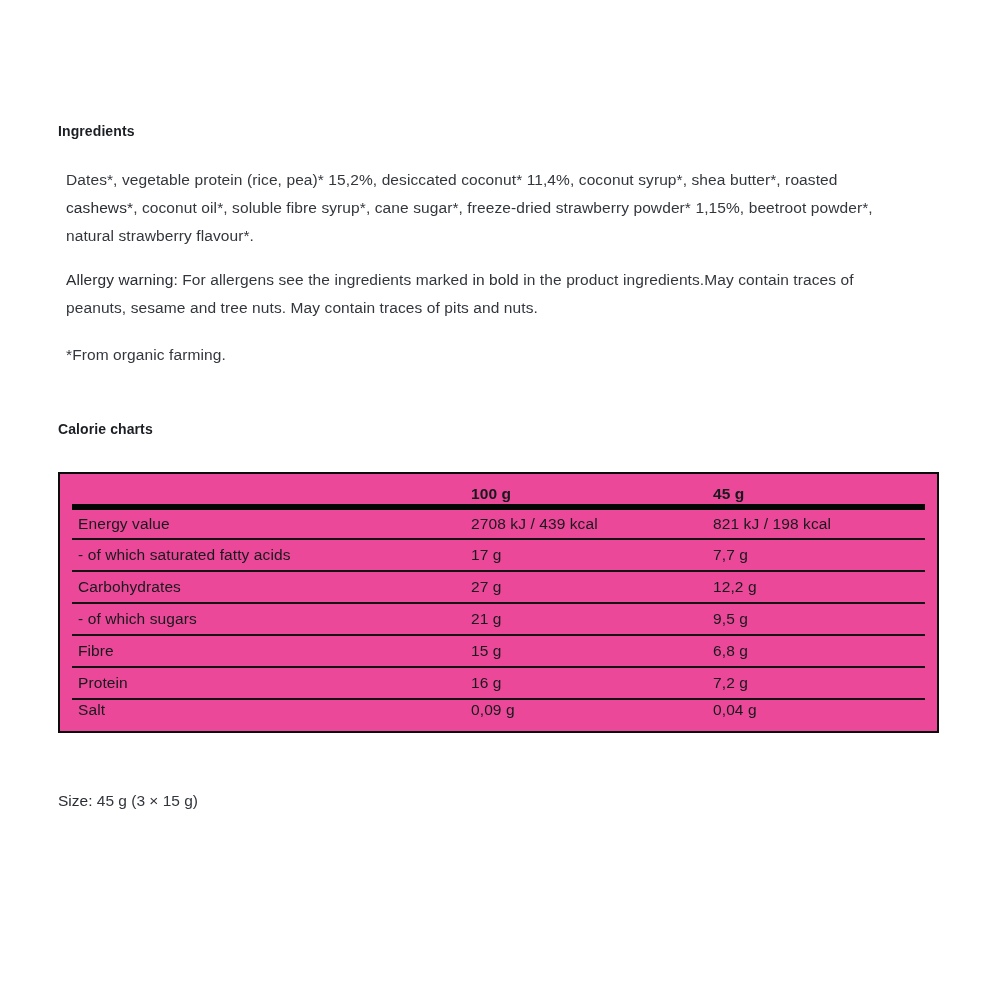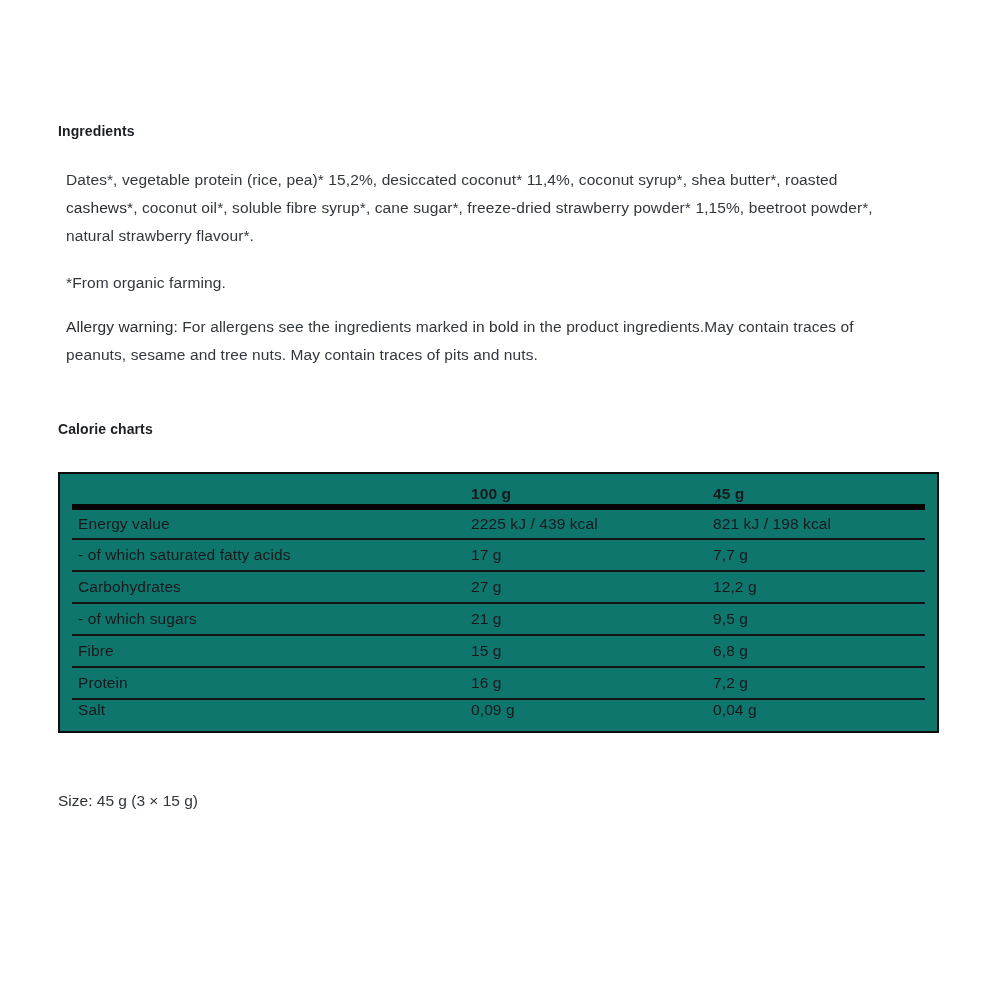--- a/index.html
+++ b/index.html
@@ -32,21 +32,21 @@
   p.ingredients-text { margin-top: 25px; }
   p.organic-note    { margin-top: 19px; }
   p.allergy-text    { margin-top: 16px; }
   .b { font-weight: 400; color: #2a2d33; }
 
   .nutrition-box {
     margin-top: 33px;
     width: 881px;
     border: 2px solid #0b0b0b;
     padding: 0 12px;
-    background: #0f766e;
+    background: #ec4899;
   }
   .nutrition-box table {
     width: 100%;
     border-collapse: collapse;
     table-layout: fixed;
     font-size: 15.5px;
     color: #17191c;
     letter-spacing: 0.1px;
   }
   col.c1 { width: 399px; }
@@ -82,44 +82,44 @@
 </style>
 </head>
 <body>
 
 <div class="content">
 
   <h2 class="section-heading">Ingredients</h2>
 
   <p class="body ingredients-text"><span>Dates*, vegetable protein (rice, pea)* 15,2%, desiccated coconut* 11,4%, coconut syrup*, shea butter*, roasted</span><br><span class="b">cashews*</span><span>, coconut oil*, soluble fibre syrup*, cane sugar*, freeze-dried strawberry powder* 1,15%, beetroot powder*,</span><br><span>natural strawberry flavour*.</span></p>
 
+  <p class="body allergy-text"><span class="b">Allergy warning:</span><span> For allergens see the ingredients marked </span><span class="b">in bold</span><span> in the product ingredients.May contain traces of</span><br><span>peanuts, sesame and tree nuts. May contain traces of pits and nuts.</span></p>
+
   <p class="body organic-note">*From organic farming.</p>
-
-  <p class="body allergy-text"><span class="b">Allergy warning:</span><span> For allergens see the ingredients marked </span><span class="b">in bold</span><span> in the product ingredients.May contain traces of</span><br><span>peanuts, sesame and tree nuts. May contain traces of pits and nuts.</span></p>
 
   <h2 class="section-heading calorie">Calorie charts</h2>
 
   <div class="nutrition-box">
     <table>
       <colgroup>
           <col class="c1">
           <col class="c2">
           <col class="c3">
         </colgroup>
       <thead>
         <tr>
           <th></th>
           <th>100 g</th>
           <th>45 g</th>
         </tr>
       </thead>
       <tbody>
           <tr>
             <td>Energy value</td>
-            <td>2225 kJ / 439 kcal</td>
+            <td>2708 kJ / 439 kcal</td>
             <td>821 kJ / 198 kcal</td>
           </tr>
           <tr>
             <td>- of which saturated fatty acids</td>
             <td>17 g</td>
             <td>7,7 g</td>
           </tr>
           <tr>
             <td>Carbohydrates</td>
             <td>27 g</td>

